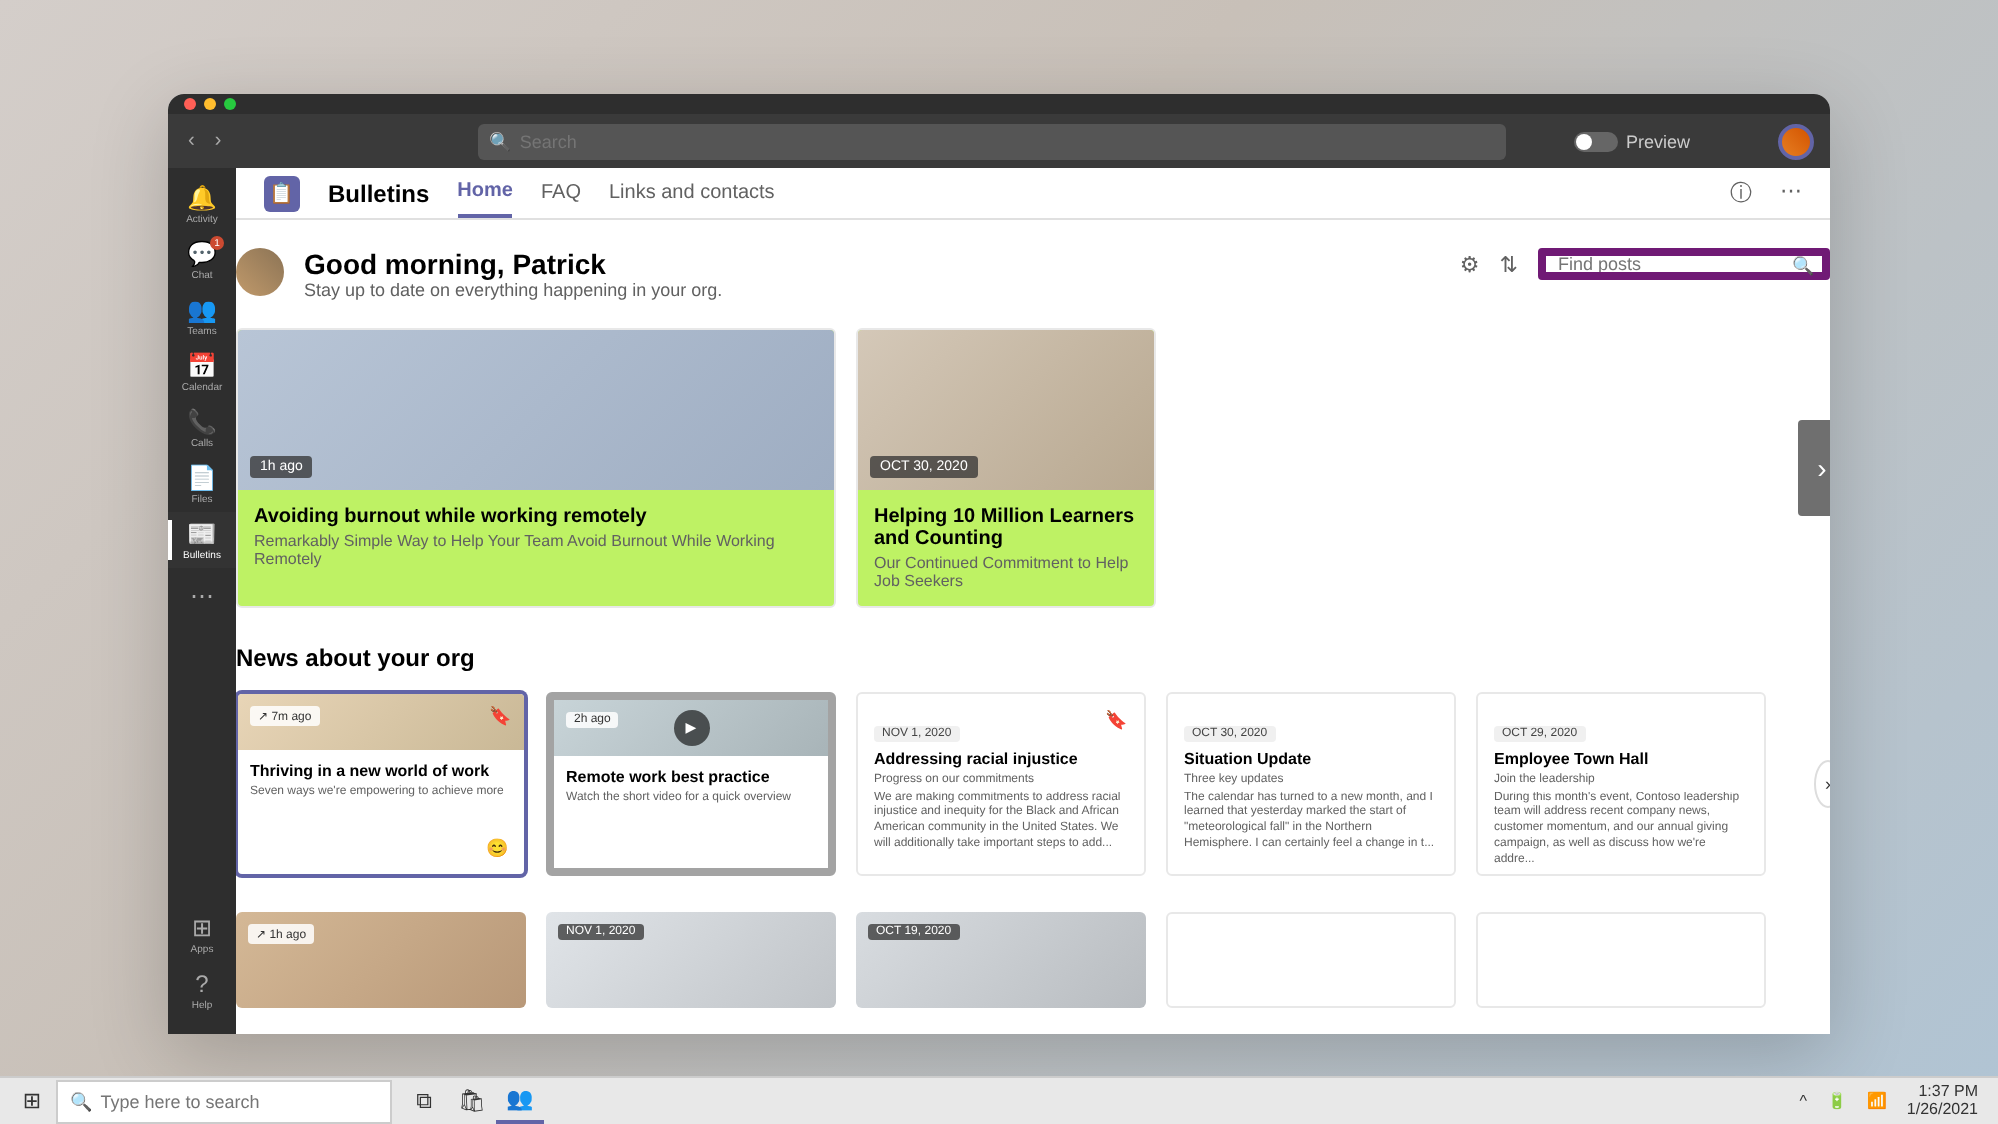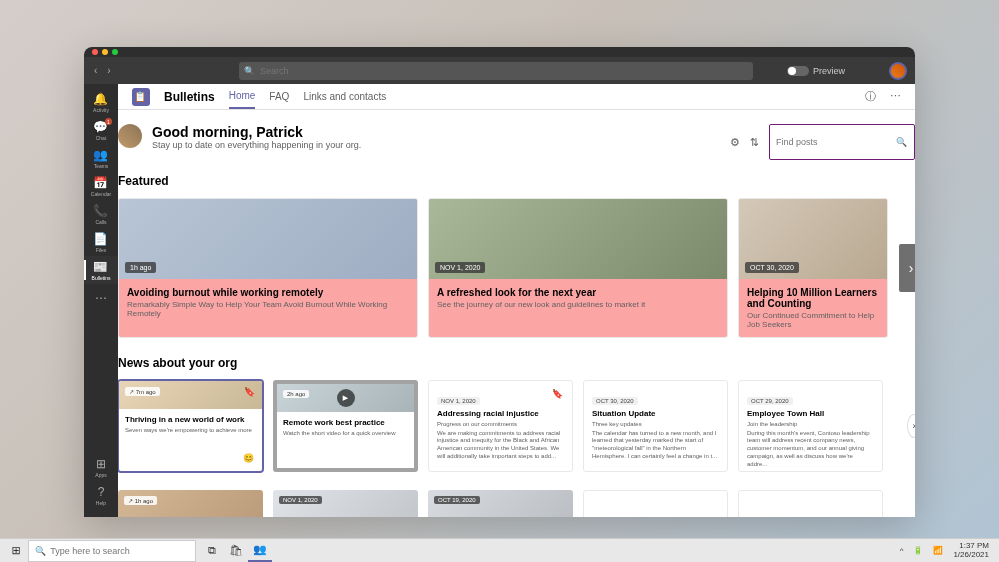--- a/index.html
+++ b/index.html
@@ -26,33 +26,33 @@
 .sb-item.active::before { content: ''; position: absolute; left: 0; top: 4px; bottom: 4px; width: 2px; background: #fff; }
 .sb-icon { font-size: 12px; }
 .sb-label { font-size: 5px; margin-top: 1px; }
 .badge { position: absolute; top: 2px; right: 6px; background: #cc4a31; color: #fff; font-size: 5px; width: 7px; height: 7px; border-radius: 50%; display: flex; align-items: center; justify-content: center; }
 .sidebar-bottom { margin-top: auto; margin-bottom: 8px; }
 .content { flex: 1; display: flex; flex-direction: column; overflow: hidden; background: #fff; }
 .tab-header { height: 26px; border-bottom: 1px solid #e0e0e0; display: flex; align-items: center; padding: 0 14px; gap: 14px; }
 .app-icon { width: 18px; height: 18px; background: #6264a7; border-radius: 3px; display: flex; align-items: center; justify-content: center; color: #fff; font-size: 10px; }
 .app-name { font-size: 12px; font-weight: 700; }
 .tab { font-size: 10px; color: #616161; cursor: pointer; padding: 6px 0; }
-.tab.active { color: #6264a7; font-weight: 400; border-bottom: 2px solid #6264a7; }
+.tab.active { color: #6264a7; font-weight: 700; border-bottom: 2px solid #6264a7; }
 .header-icons { margin-left: auto; display: flex; gap: 14px; color: #616161; font-size: 11px; }
 .content-scroll { flex: 1; overflow-y: auto; padding: 14px 0; }
 .greeting-row { display: flex; align-items: flex-start; gap: 10px; margin-bottom: 14px; }
 .greeting-avatar { width: 24px; height: 24px; border-radius: 50%; background: linear-gradient(45deg, #c19a6b, #8b7355); }
 .greeting-title { font-size: 14px; font-weight: 600; }
 .greeting-sub { font-size: 9px; color: #616161; }
 .action-icons { margin-left: auto; display: flex; align-items: center; gap: 10px; color: #616161; font-size: 11px; }
-.find-box { width: 146px; height: 36px; border: 1px solid #701a75; border-radius: 2px; display: flex; align-items: center; padding: 0 6px; }
+.find-box { width: 146px; height: 16px; border: 4px solid #701a75; border-radius: 2px; display: flex; padding: 0 6px; }
 .find-box input { flex: 1; border: none; font-size: 9px; outline: none; }
 .section-title { font-size: 12px; font-weight: 600; margin-bottom: 10px; }
 .card-row { display: flex; gap: 10px; margin-bottom: 18px; position: relative; }
-.feat-card { width: 300px; background: #fca5a5; border: 1px solid #e8e8e8; border-radius: 3px; overflow: hidden; cursor: pointer; }
+.feat-card { width: 300px; background: #bef264; border: 1px solid #e8e8e8; border-radius: 3px; overflow: hidden; cursor: pointer; }
 .feat-img { height: 80px; position: relative; background: #a8b4c0; }
 .date-badge { position: absolute; bottom: 6px; left: 6px; background: rgba(50,50,50,0.75); color: #fff; font-size: 7px; padding: 2px 5px; border-radius: 2px; }
 .feat-body { padding: 8px; }
 .feat-title { font-size: 10px; font-weight: 600; margin-bottom: 2px; }
 .feat-sub { font-size: 8px; color: #616161; }
 .news-card { width: 145px; height: 92px; background: #fff; border: 4px solid #a3a3a3; border-radius: 3px; overflow: hidden; cursor: pointer; position: relative; }
 .news-card.highlight { border: 1px solid #6264a7; box-shadow: 0 0 0 1px #6264a7; }
 .news-img { height: 28px; background: #d0d4d8; position: relative; }
 .small-badge { position: absolute; top: 6px; left: 6px; background: rgba(255,255,255,0.85); color: #333; font-size: 6px; padding: 1px 4px; border-radius: 2px; }
 .small-badge.dark { background: rgba(50,50,50,0.75); color: #fff; }
@@ -175,38 +175,28 @@
           <div class="action-icons">
             <span>⚙</span>
             <span>⇅</span>
             <div class="find-box">
               <input placeholder="Find posts" style="">
               <span style="font-size:9px;color:#616161">🔍</span>
             </div>
           </div>
         </div>
 
-        <div class="section-title">Featured</div>
         <div class="card-row">
           <div class="feat-card">
             <div class="feat-img img-office">
                 <span class="date-badge">1h ago</span>
               </div>
             <div class="feat-body">
                 <div class="feat-title">Avoiding burnout while working remotely</div>
                 <div class="feat-sub">Remarkably Simple Way to Help Your Team Avoid Burnout While Working Remotely</div>
-              </div>
-          </div>
-          <div class="feat-card">
-            <div class="feat-img img-campus">
-                <span class="date-badge">NOV 1, 2020</span>
-              </div>
-            <div class="feat-body">
-                <div class="feat-title">A refreshed look for the next year</div>
-                <div class="feat-sub">See the journey of our new look and guidelines to market it</div>
               </div>
           </div>
           <div class="feat-card" style="width:150px">
             <div class="feat-img img-learn">
                 <span class="date-badge">OCT 30, 2020</span>
               </div>
             <div class="feat-body">
                 <div class="feat-title">Helping 10 Million Learners and Counting</div>
                 <div class="feat-sub">Our Continued Commitment to Help Job Seekers</div>
               </div>

